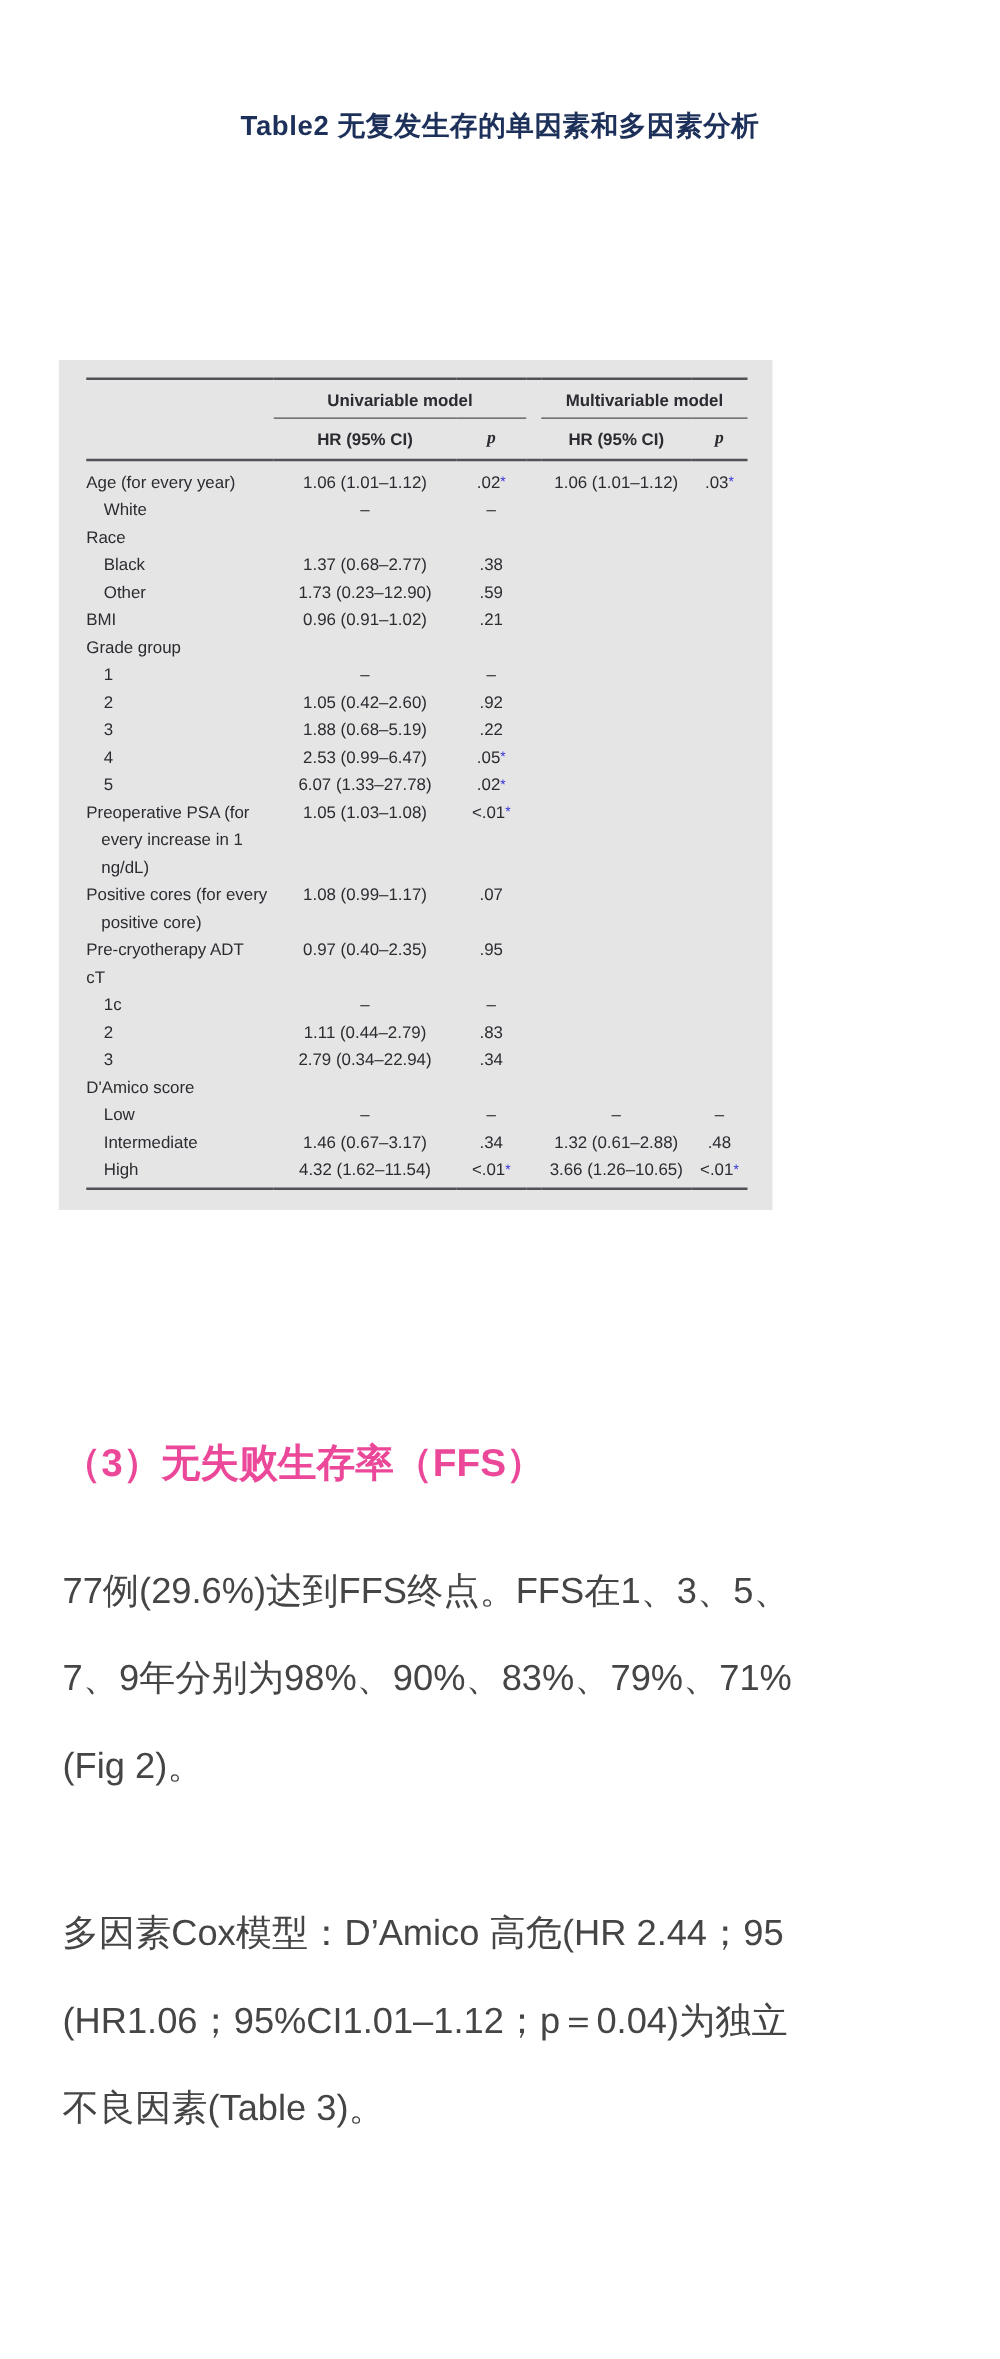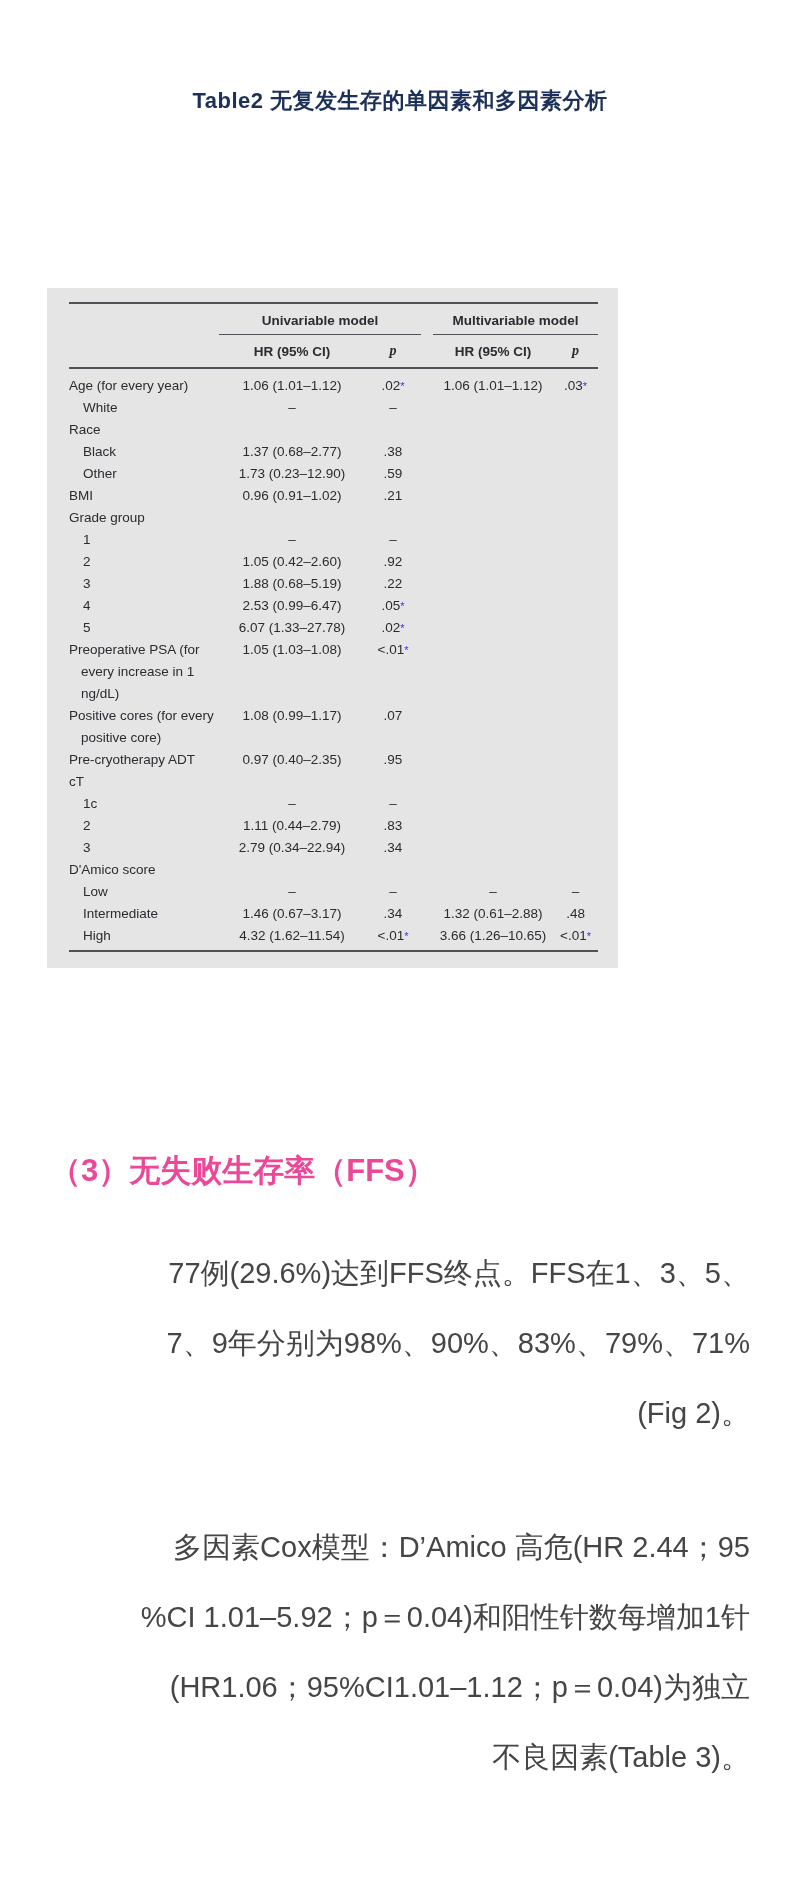--- a/index.html
+++ b/index.html
@@ -43,21 +43,21 @@
   tbody tr:last-child td{border-bottom:2px solid #515157;padding-bottom:3px;margin-top:40px;}
   td.lbl{padding-left:12px;text-indent:-12px;}
   td.lbl.ind{padding-left:26px;}
   td.val{text-align:center;}
   .star{color:#3434d8;font-size:11px;vertical-align:top;}
   
   .section-heading{
     margin:182px 0 0 50px;
     color:#ec4899;font-size:31px;font-weight:bold;
   }
-  .para{margin:46px 50px 0 50px;color:#454545;font-size:29px;text-align:right;}
+  .para{margin:46px 50px 0 50px;color:#454545;font-size:29px;}
   .para + .para{margin-top:64px;}
   .para .line{line-height:70px;white-space:nowrap;}
 </style>
 </head>
 <body>
 
 <div class="title">Table2 无复发生存的单因素和多因素分析</div>
 
 <div class="table-card">
   <table class="cox">
@@ -277,17 +277,16 @@
 <div class="section-heading">（3）无失败生存率（FFS）</div>
 
 <div id="body-text">
     <div class="para">
       <div class="line">77例(29.6%)达到FFS终点。FFS在1、3、5、</div>
       <div class="line">7、9年分别为98%、90%、83%、79%、71%</div>
       <div class="line">(Fig 2)。</div>
     </div>
     <div class="para">
       <div class="line">多因素Cox模型：D’Amico 高危(HR 2.44；95</div>
-      <div class="line">%CI 1.01–5.92；p＝0.04)和阳性针数每增加1针</div>
       <div class="line">(HR1.06；95%CI1.01–1.12；p＝0.04)为独立</div>
       <div class="line">不良因素(Table 3)。</div>
     </div>
   </div>
 
 </body></html>

